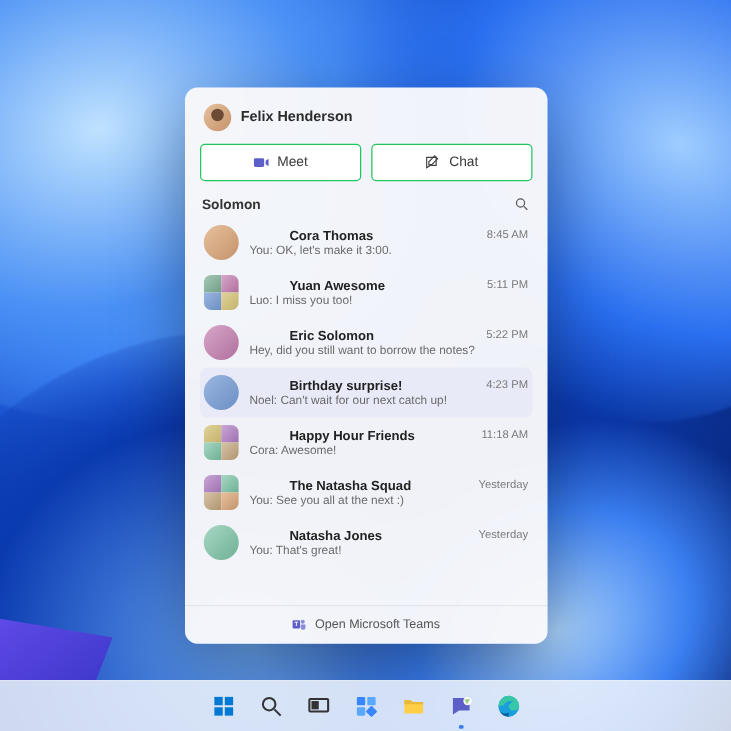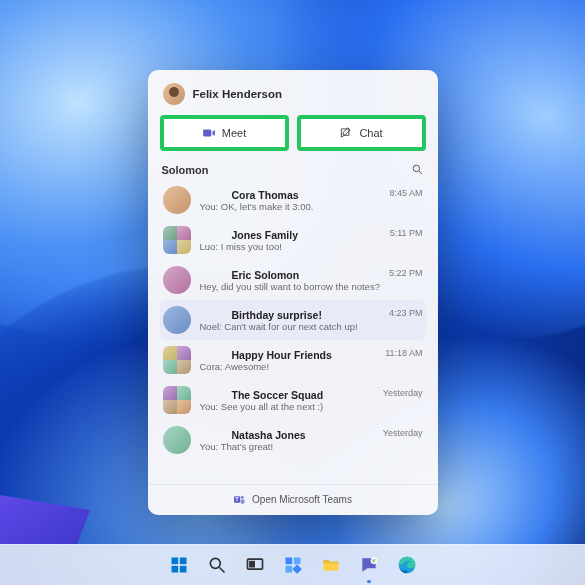--- a/index.html
+++ b/index.html
@@ -123,21 +123,21 @@
 
   .action-row {
     display: flex;
     gap: 8px;
     margin-bottom: 12px;
   }
   .action-btn {
     flex: 1;
     height: 28px;
     background: #ffffff;
-    border: 4px solid #22c55e;
+    border: 1px solid #22c55e;
     border-radius: 4px;
     display: flex;
     align-items: center;
     justify-content: center;
     gap: 6px;
     font-size: 11px;
     font-weight: 500;
     color: #3a3a3a;
     cursor: pointer;
   }
@@ -295,21 +295,21 @@
           <div class="conv-time">8:45 AM</div>
         </div>
         <div class="conv">
           <div class="conv-avatar group">
             <div class="cell av-b"></div>
             <div class="cell av-c"></div>
             <div class="cell av-d"></div>
             <div class="cell av-e"></div>
           </div>
           <div class="conv-body">
-            <div class="conv-name">Jones Family</div>
+            <div class="conv-name">Yuan Awesome</div>
             <div class="conv-preview">Luo: I miss you too!</div>
           </div>
           <div class="conv-time">5:11 PM</div>
         </div>
         <div class="conv">
           <div class="conv-avatar av-c"></div>
           <div class="conv-body">
             <div class="conv-name">Eric Solomon</div>
             <div class="conv-preview">Hey, did you still want to borrow the notes?</div>
           </div>
@@ -337,21 +337,21 @@
           <div class="conv-time">11:18 AM</div>
         </div>
         <div class="conv">
           <div class="conv-avatar group">
             <div class="cell av-f"></div>
             <div class="cell av-g"></div>
             <div class="cell av-h"></div>
             <div class="cell av-a"></div>
           </div>
           <div class="conv-body">
-            <div class="conv-name">The Soccer Squad</div>
+            <div class="conv-name">The Natasha Squad</div>
             <div class="conv-preview">You: See you all at the next :)</div>
           </div>
           <div class="conv-time">Yesterday</div>
         </div>
         <div class="conv">
           <div class="conv-avatar av-g"></div>
           <div class="conv-body">
             <div class="conv-name">Natasha Jones</div>
             <div class="conv-preview">You: That's great!</div>
           </div>

